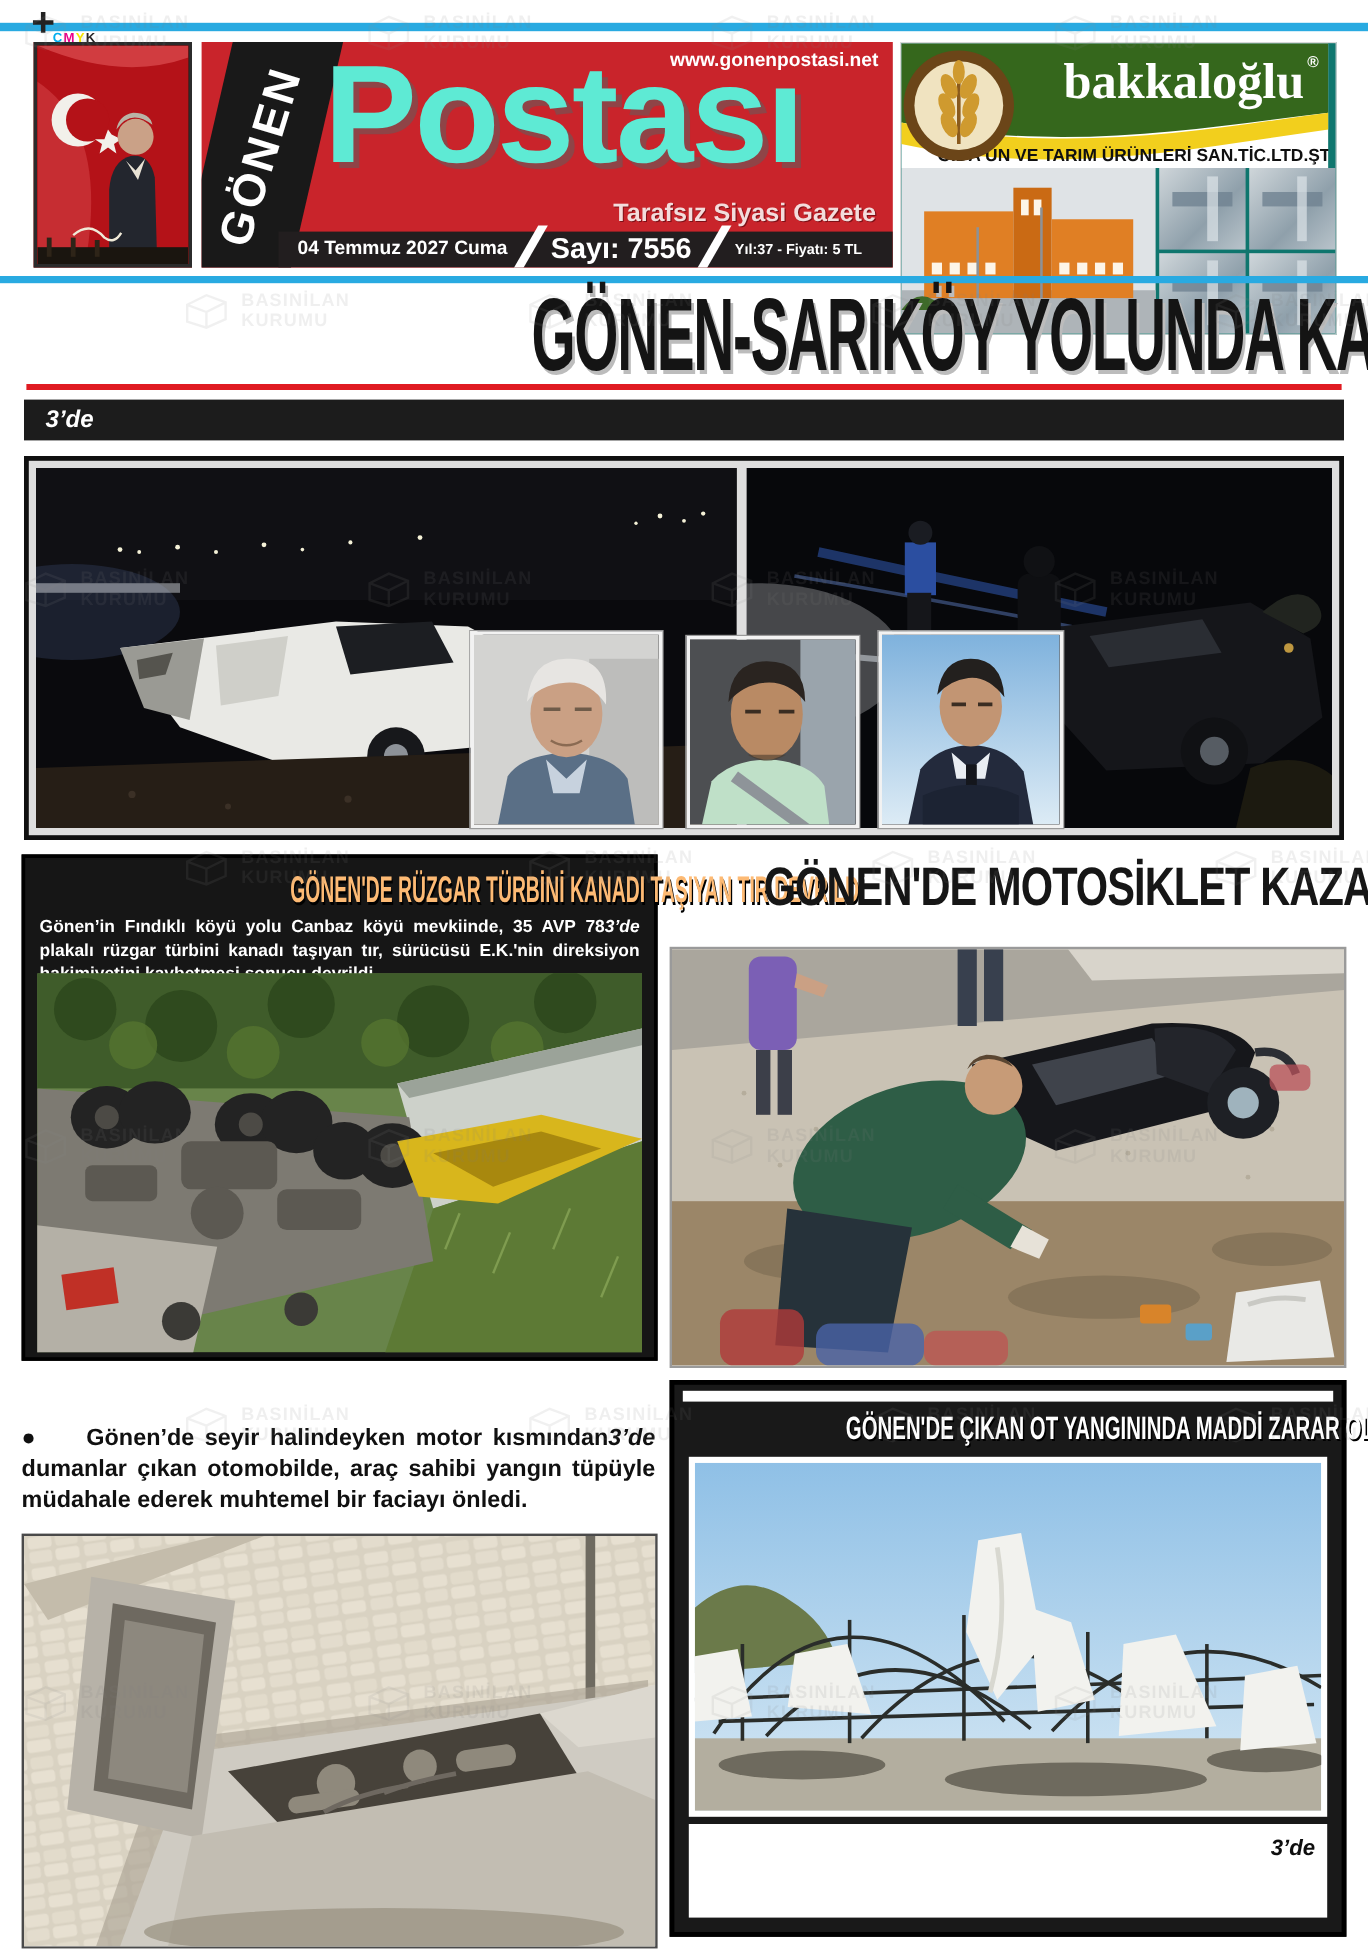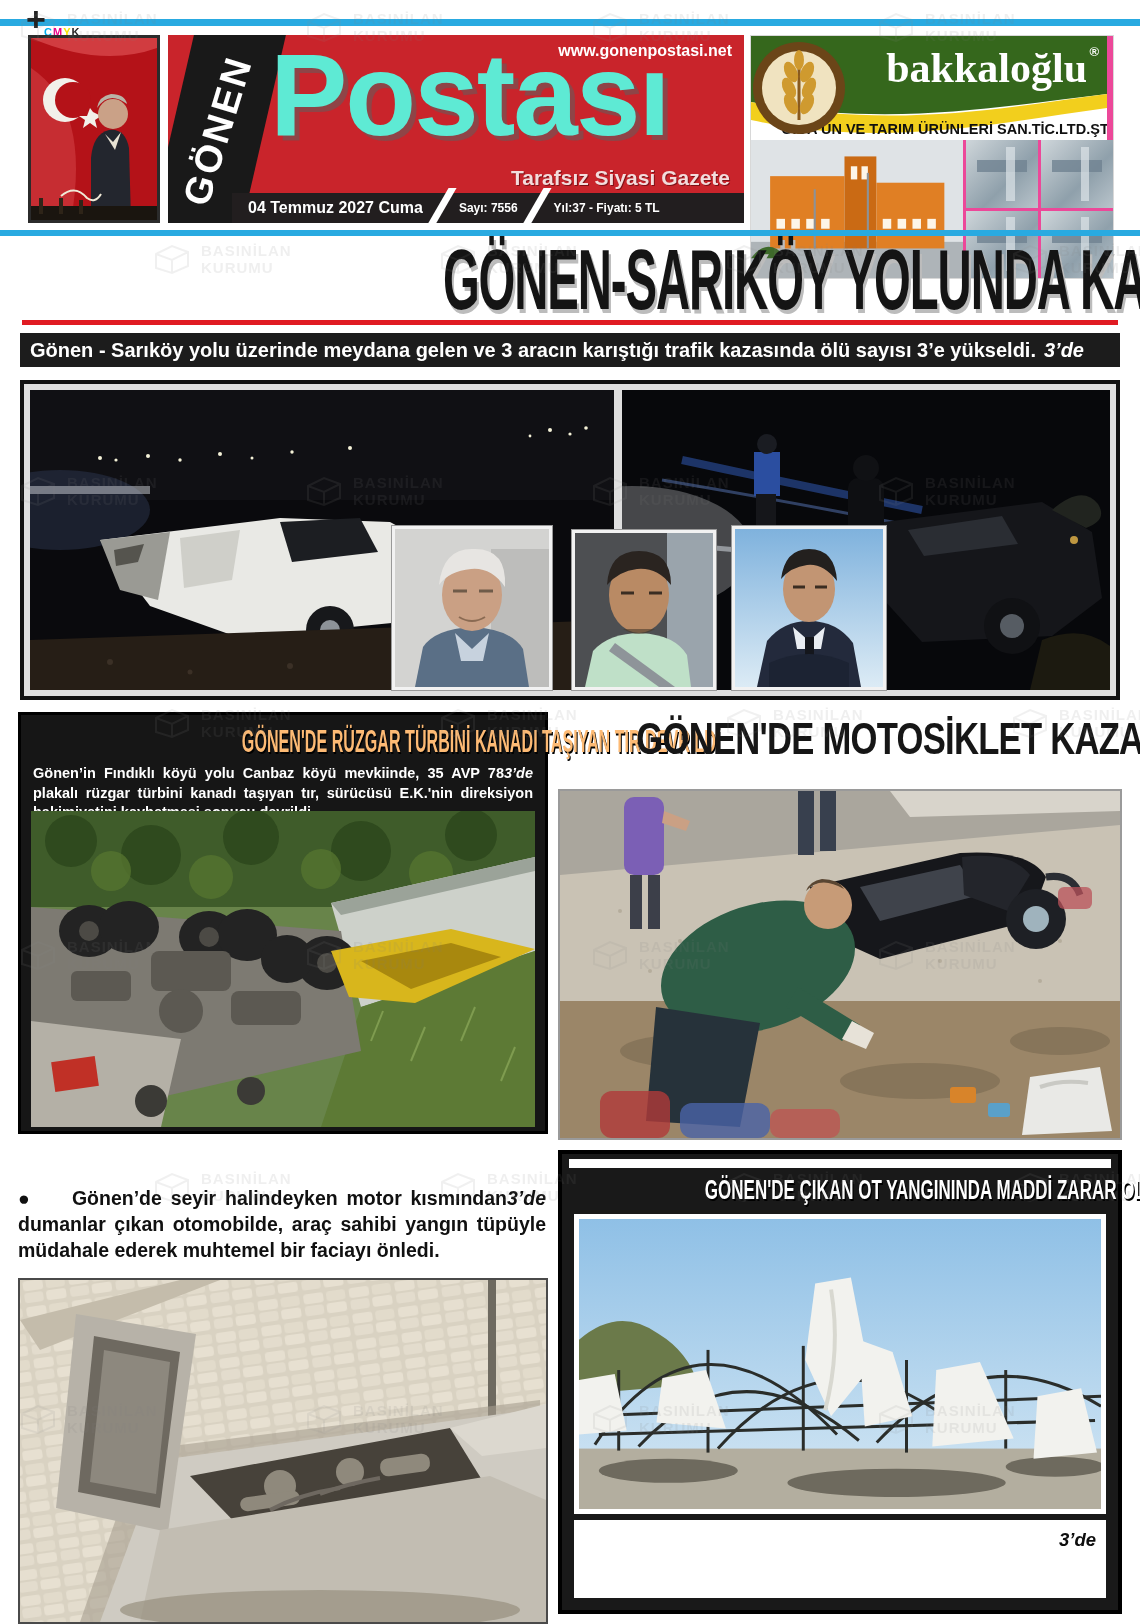--- a/index.html
+++ b/index.html
@@ -14,23 +14,23 @@
   .header{position:absolute;top:35px;left:28px;width:1086px;height:188px;display:flex;}
   .ataturk{width:132px;height:188px;border:3px solid #2b2b2b;box-sizing:border-box;margin-right:8px;flex:none;overflow:hidden;background:#a00;}
   .masthead{width:576px;height:188px;position:relative;background:#c9242b;overflow:hidden;margin-right:6px;flex:none;}
   .ribbon{position:absolute;left:4px;top:-12px;width:92px;height:214px;background:#191919;transform:skewX(-13deg);display:flex;align-items:center;justify-content:center;}
   .ribbon span{display:block;transform:skewX(13deg) rotate(-73deg);color:#fff;font-weight:bold;font-size:38px;letter-spacing:3px;white-space:nowrap;}
   .brand-main{position:absolute;left:102px;top:0px;color:#5eead4;font-weight:bold;font-size:116px;line-height:1.05;
               text-shadow:5px 5px 0 rgba(95,95,95,.55);letter-spacing:-2px;}
   .website{position:absolute;top:7px;right:12px;color:#fff;font-weight:bold;font-size:16px;}
   .tagline{position:absolute;bottom:33px;right:14px;color:#f3dcdc;font-weight:bold;font-size:21px;text-shadow:1px 1px 0 #7d1016;}
   .datebar{position:absolute;bottom:0;left:64px;right:0;height:30px;background:#221e1f;display:flex;align-items:center;gap:14px;padding:0 16px;color:#fff;font-weight:bold;overflow:visible;}
-  .datebar .d1{font-size:16px}.datebar .d2{font-size:12px}.datebar .d3{font-size:12px}
+  .datebar .d1{font-size:16px}.datebar .d2{font-size:24px}.datebar .d3{font-size:12px}
   .slash{width:8px;height:40px;background:#fff;transform:skewX(-30deg);flex:none;}
-  .ad{flex:1;height:244px;position:relative;background:#ec4899;overflow:hidden;border:1px solid #d8d8d8;box-sizing:border-box;}
+  .ad{flex:1;height:244px;position:relative;background:#0f766e;overflow:hidden;border:1px solid #d8d8d8;box-sizing:border-box;}
   .ad-photos{position:absolute;top:104px;left:0;right:0;bottom:0;display:flex;gap:3px;}
   .ad-photos .factory{flex:1.45;}
   .thumbs{flex:1;display:grid;grid-template-columns:1fr 1fr;grid-template-rows:1fr 1fr;gap:3px;}
   .thumb{background:linear-gradient(135deg,#cfd6da,#8fa0ab 60%,#b9c4cb);position:relative;overflow:hidden;}
   .thumb:before{content:"";position:absolute;left:15%;top:30%;width:70%;height:18%;background:#6f8291;opacity:.8;}
   .thumb:after{content:"";position:absolute;left:55%;top:10%;width:12%;height:80%;background:#dde4e8;opacity:.7;}
   
   .headline-blue{position:absolute;top:230px;left:0;width:1140px;height:6px;background:#29aae1;}
   .headline{position:absolute;top:237px;left:0;width:1140px;text-align:center;white-space:nowrap;}
   .headline span{display:inline-block;font-size:86px;font-weight:bold;line-height:.98;letter-spacing:-2px;color:#141414;
@@ -179,21 +179,20 @@
           <div class="thumb"></div>
         </div>
       </div>
     </div>
   </div>
 
   <div class="headline-blue"></div>
   <div class="headline"><span>GÖNEN-SARIKÖY YOLUNDA KATLİAM GİBİ KAZA</span></div>
   <div class="red-rule"></div>
   <div class="subbar">
-    <span>Gönen - Sarıköy yolu üzerinde meydana gelen ve 3 aracın karıştığı trafik kazasında ölü sayısı 3’e yükseldi.</span>
     <span class="ref">3’de</span>
   </div>
 
   <div class="main-photos">
     <svg class="np-left" viewBox="0 0 584 300" preserveAspectRatio="none" style="position:absolute;left:6px;top:6px" width="584" height="300">
       <rect width="584" height="300" fill="#0a0a0d"></rect>
       <rect width="584" height="110" fill="#101014"></rect>
       <ellipse cx="30" cy="120" rx="90" ry="40" fill="#2c3550" opacity=".5"></ellipse>
       <g fill="#f5f2d8">
         <circle cx="70" cy="68" r="2"></circle>

